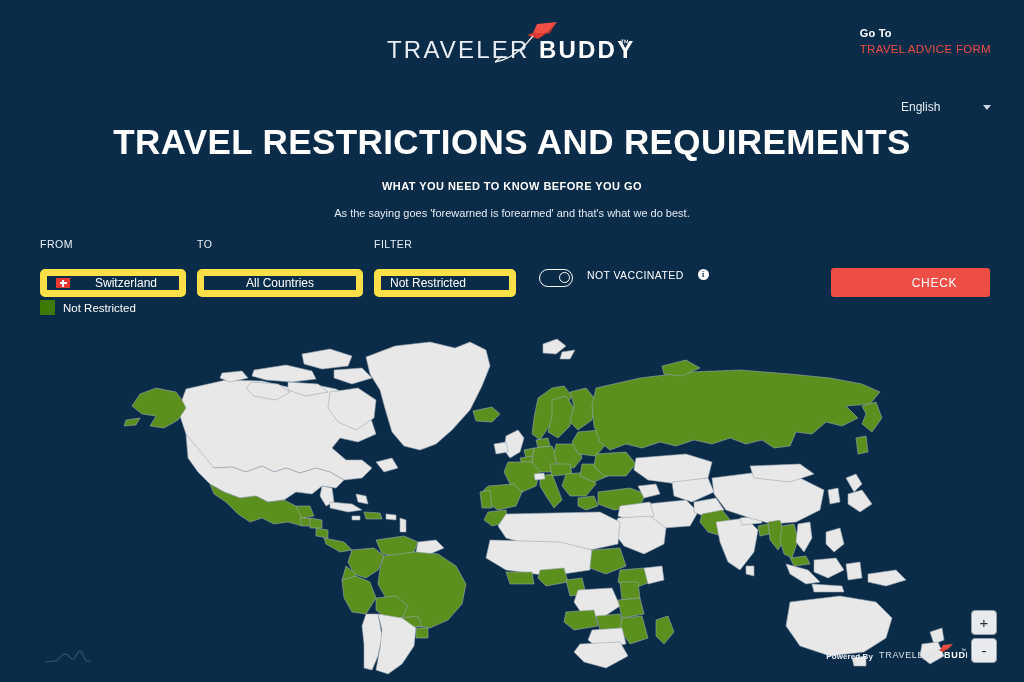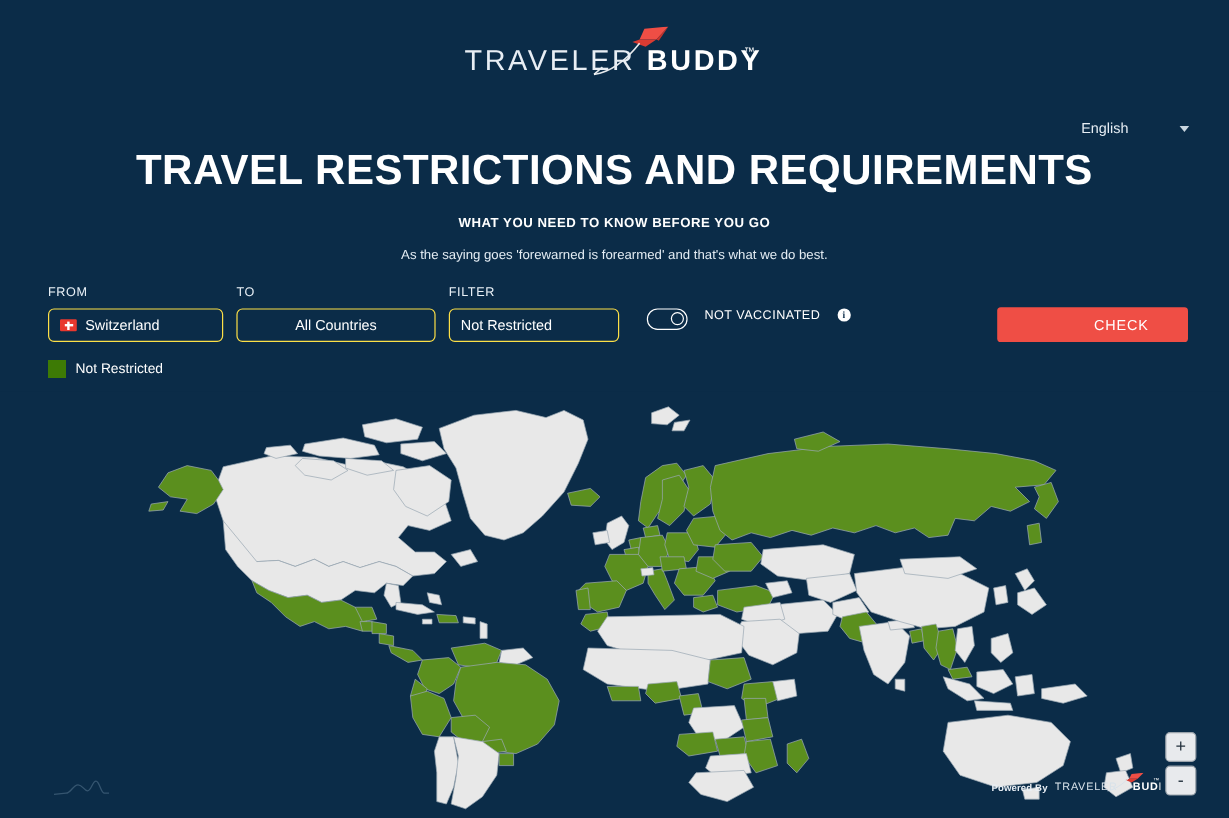--- a/index.html
+++ b/index.html
@@ -45,23 +45,23 @@
   .form-row {
     position: absolute; left: 40px; right: 34px; top: 238px;
     display: flex; align-items: flex-end; gap: 0;
   }
   .field { display: flex; flex-direction: column; }
   .field-label {
     font-size: 10.5px; color: #eaf1f7; letter-spacing: .5px; font-weight: normal;
     margin-bottom: 7px; text-transform: uppercase;
   }
   .input-box {
-    height: 28px; border: 1px solid #fde047; border-radius: 5px;
+    height: 28px; border: 7px solid #fde047; border-radius: 5px;
     background: #0b2c48; color: #ffffff; font-size: 12px;
-    display: flex; align-items: center; padding: 0 9px; gap: 7px; cursor: pointer;
+    display: flex; align-items: center; padding: 0 9px; gap: 25px; cursor: pointer; margin-top: 12px;
   }
   .f-from .input-box  { width: 146px; }
   .f-to   .input-box  { width: 166px; align-items: center; }
   .f-date .input-box  { width: 140px; justify-content: space-between; }
   .f-filter .input-box{ width: 142px; }
   .f-from   { margin-right: 11px; }
   .f-to     { margin-right: 11px; }
   .f-date   { margin-right: 11px; }
   .f-filter { margin-right: 23px; }
 
@@ -135,20 +135,24 @@
         </g>
 
         <path d="M108 40 C122 38 135 28 146 14" stroke="#ffffff" stroke-width="1.3" fill="none" opacity=".9"></path>
         <path d="M108 40 L115 34" stroke="#ffffff" stroke-width="1.3" fill="none" opacity=".9"></path>
         <text x="0" y="36" font-family="Liberation Sans, sans-serif" font-size="24" letter-spacing="2.2" fill="#e8eef4">TRAVELER</text>
         <text x="152" y="36" font-family="Liberation Sans, sans-serif" font-size="24" font-weight="bold" letter-spacing="2.2" fill="#ffffff">BUDDY</text>
         <text x="233" y="24" font-family="Liberation Sans, sans-serif" font-size="9" fill="#ffffff">™</text>
       </svg>
     </div>
 
+    <div class="goto-block">
+      <div class="goto-label">Go To</div>
+      <div class="goto-link">TRAVEL ADVICE FORM</div>
+    </div>
 
     <div class="lang-select">
       <span>English</span>
       <span class="lang-caret"></span>
     </div>
   </div>
 
   <h1 class="title">TRAVEL RESTRICTIONS AND REQUIREMENTS</h1>
   <div class="subtitle">WHAT YOU NEED TO KNOW BEFORE YOU GO</div>
   <div class="blurb">As the saying goes 'forewarned is forearmed' and that's what we do best.</div>

